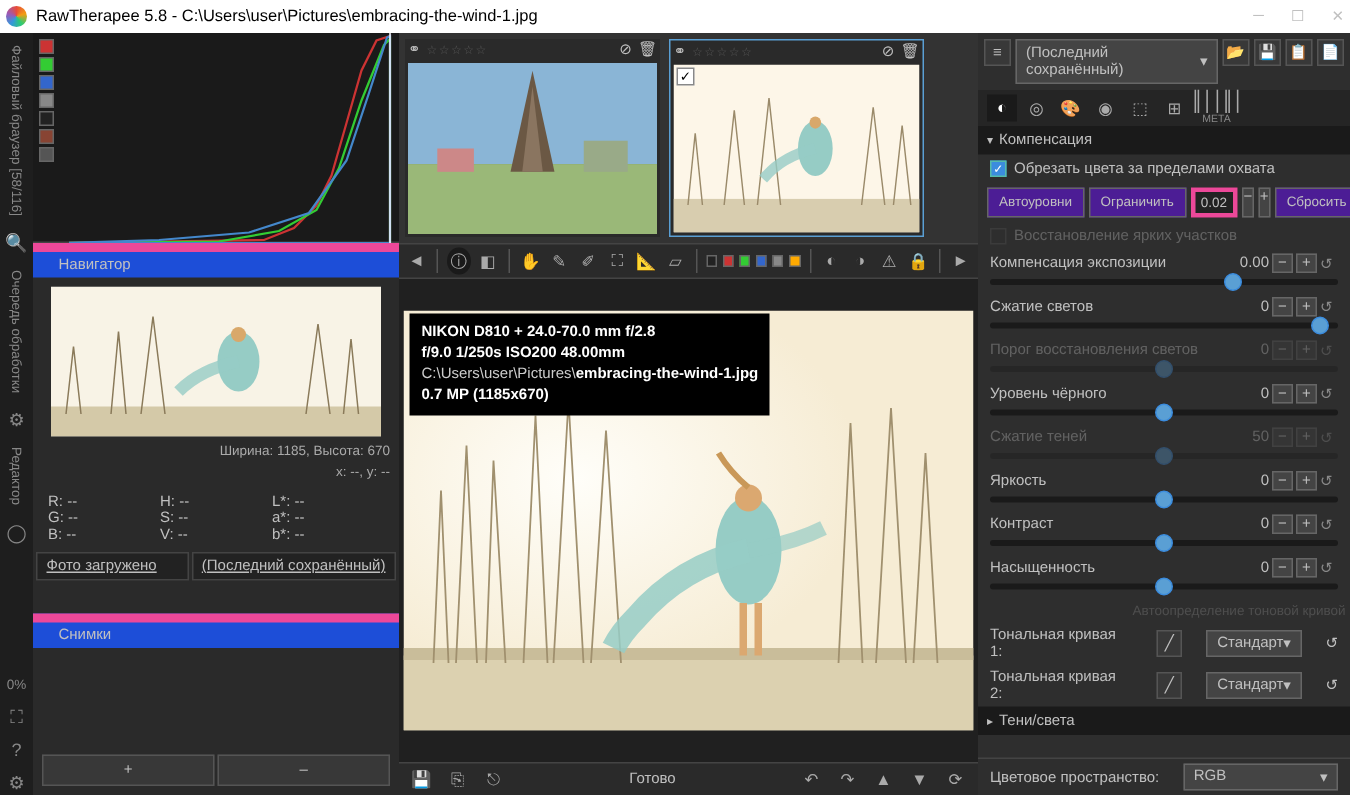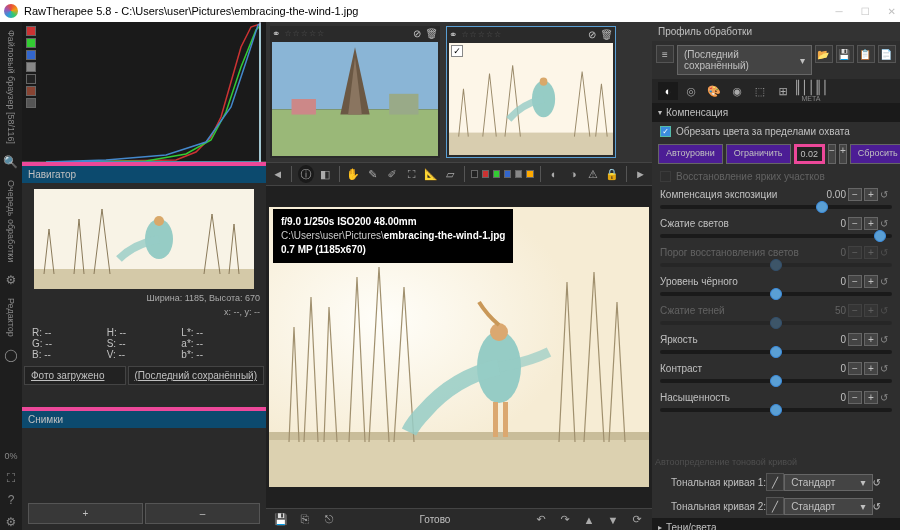--- a/index.html
+++ b/index.html
@@ -10,21 +10,21 @@
 .titlebar .winbtns{margin-left:auto;display:flex;gap:18px;color:#000;font-size:12px;}
 .main{display:flex;height:508px;}
 .vtab{width:22px;background:#1e1e1e;display:flex;flex-direction:column;align-items:center;gap:6px;padding-top:4px;}
 .vtab .vlabel{writing-mode:vertical-rl;font-size:9px;color:#888;padding:4px 0;}
 .vtab .vicon{width:16px;height:16px;display:flex;align-items:center;justify-content:center;color:#888;font-size:12px;}
 .left{width:244px;background:#2a2a2a;display:flex;flex-direction:column;}
 .histogram{height:140px;background:#1a1a1a;position:relative;border-bottom:1px solid #444;}
 .histogram svg{position:absolute;left:24px;top:0;width:216px;height:140px;}
 .histogram .chn{position:absolute;left:4px;top:4px;display:flex;flex-direction:column;gap:2px;}
 .histogram .chn div{width:10px;height:10px;border:1px solid #666;}
-.panel-hdr{background:#0c4a6e;padding:3px 6px;font-size:10px;border-top:4px solid #ec4899;}
+.panel-hdr{background:#1d4ed8;padding:3px 17px;font-size:10px;border-top:6px solid #ec4899;}
 .navigator{padding:6px;text-align:center;}
 .navigator .navimg{width:220px;height:100px;margin:0 auto;position:relative;background:#3a3a3a;}
 .navinfo{font-size:9px;color:#aaa;margin-top:4px;text-align:right;}
 .rgbinfo{display:grid;grid-template-columns:1fr 1fr 1fr;padding:4px 10px;font-size:9px;color:#888;}
 .history-row{display:flex;padding:2px;gap:2px;}
 .history-row .hcell{background:#222;padding:3px 6px;border:1px solid #444;text-decoration:underline;}
 .snap-btn{display:flex;gap:2px;padding:6px;}
 .snap-btn .sb{flex:1;background:#383838;border:1px solid #555;text-align:center;padding:4px;}
 .center{flex:1;background:#202020;display:flex;flex-direction:column;min-width:0;}
 .thumbstrip{height:140px;background:#333;display:flex;padding:4px;gap:6px;}
@@ -63,23 +63,23 @@
 .slider-row{padding:2px 8px;}
 .slider-row .slabel{display:flex;justify-content:space-between;align-items:center;font-size:9px;margin-bottom:2px;}
 .slider-row .sval{display:flex;align-items:center;gap:2px;}
 .slider-row .snum{width:38px;text-align:right;}
 .slider-row .track{height:4px;background:#1a1a1a;border-radius:2px;position:relative;margin:4px 0;}
 .slider-row .thumb-s{position:absolute;width:12px;height:12px;background:#5a9fd4;border:1px solid #3b8cde;border-radius:50%;top:-4px;transform:translateX(-50%);}
 .slider-row .reset{width:12px;font-size:10px;color:#888;}
 .disabled{opacity:0.35;}
 .barcode{font-family:monospace;letter-spacing:-1px;color:#aaa;font-size:13px;}
 .metalbl{font-size:7px;color:#888;}
-.curve-row{display:flex;align-items:center;gap:0;padding:3px 19px;font-size:9px;}
+.curve-row{display:flex;align-items:center;gap:16px;padding:3px 8px;font-size:9px;}
 .curve-sel{flex:1;background:#444;border:1px solid #666;padding:2px 6px;display:flex;justify-content:space-between;}
-.linkbtn{font-size:9px;color:#888;text-align:left;padding:3px;margin-top:36px;}
+.linkbtn{font-size:9px;color:#888;text-align:right;padding:3px;}
 </style>
 </head>
 <body>
 
 <div class="titlebar">
   <div class="logo"></div>
   <div class="title">RawTherapee 5.8 - C:\Users\user\Pictures\embracing-the-wind-1.jpg</div>
   <div class="winbtns">
     <div>─</div>
     <div>☐</div>
@@ -251,20 +251,21 @@
           </g>
           <ellipse cx="230" cy="160" rx="22" ry="36" fill="#96ccc5"></ellipse>
           <path d="M230,160 Q185,170 155,205 Q145,215 140,225" stroke="#96ccc5" stroke-width="16" fill="none" opacity="0.85"></path>
           <path d="M230,160 Q260,155 280,145" stroke="#96ccc5" stroke-width="10" fill="none" opacity="0.7"></path>
           <circle cx="230" cy="125" r="9" fill="#dba870"></circle>
           <path d="M230,118 Q218,108 210,95" stroke="#c99858" stroke-width="4" fill="none"></path>
           <rect x="224" y="195" width="5" height="35" fill="#dba870"></rect>
           <rect x="234" y="195" width="5" height="35" fill="#dba870"></rect>
         </svg>
         <div class="overlay">
+          <div><b>NIKON D810 + 24.0-70.0 mm f/2.8</b></div>
           <div><b>f/9.0  1/250s  ISO200  48.00mm</b></div>
           <div><span>C:\Users\user\Pictures\</span><b>embracing-the-wind-1.jpg</b></div>
           <div><b>0.7 MP (1185x670)</b></div>
         </div>
       </div>
     </div>
 
     <div class="statusbar">
       <div class="stb">💾</div>
       <div class="stb">⎘</div>
@@ -272,21 +273,20 @@
       <div style="flex:1;text-align:center">Готово</div>
       <div class="stb">↶</div>
       <div class="stb">↷</div>
       <div class="stb">▲</div>
       <div class="stb">▼</div>
       <div class="stb">⟳</div>
     </div>
   </div>
 
   <div class="right">
-    <div class="rhdr">Профиль обработки</div>
     <div class="profile-row">
       <div class="pficon">≡</div>
       <div class="profile-sel">
         <span>(Последний сохранённый)</span>
           <span>▾</span>
       </div>
       <div class="pficon">📂</div>
       <div class="pficon">💾</div>
       <div class="pficon">📋</div>
       <div class="pficon">📄</div>

